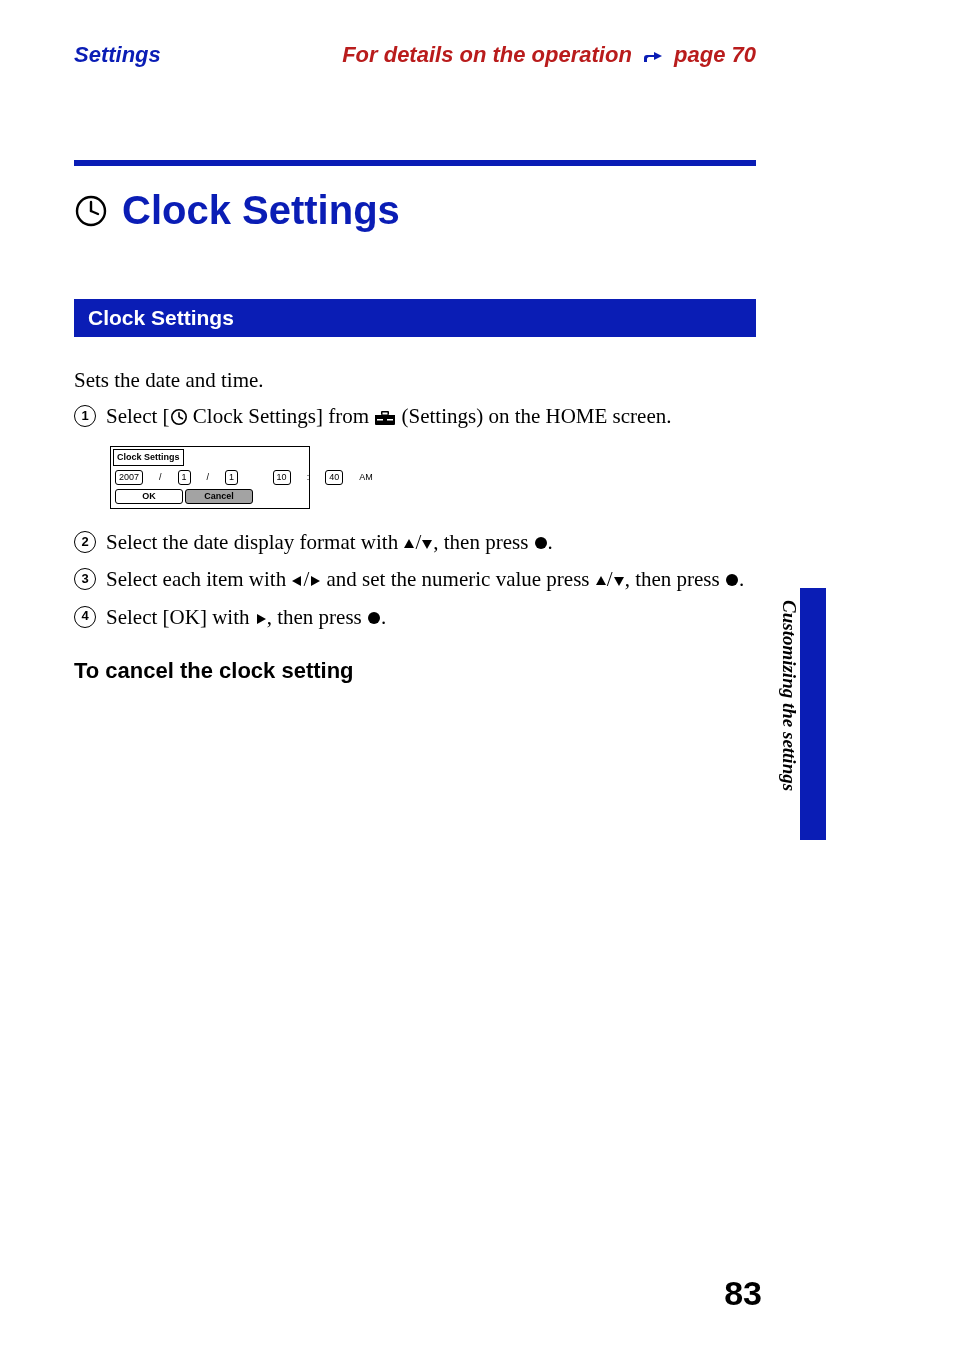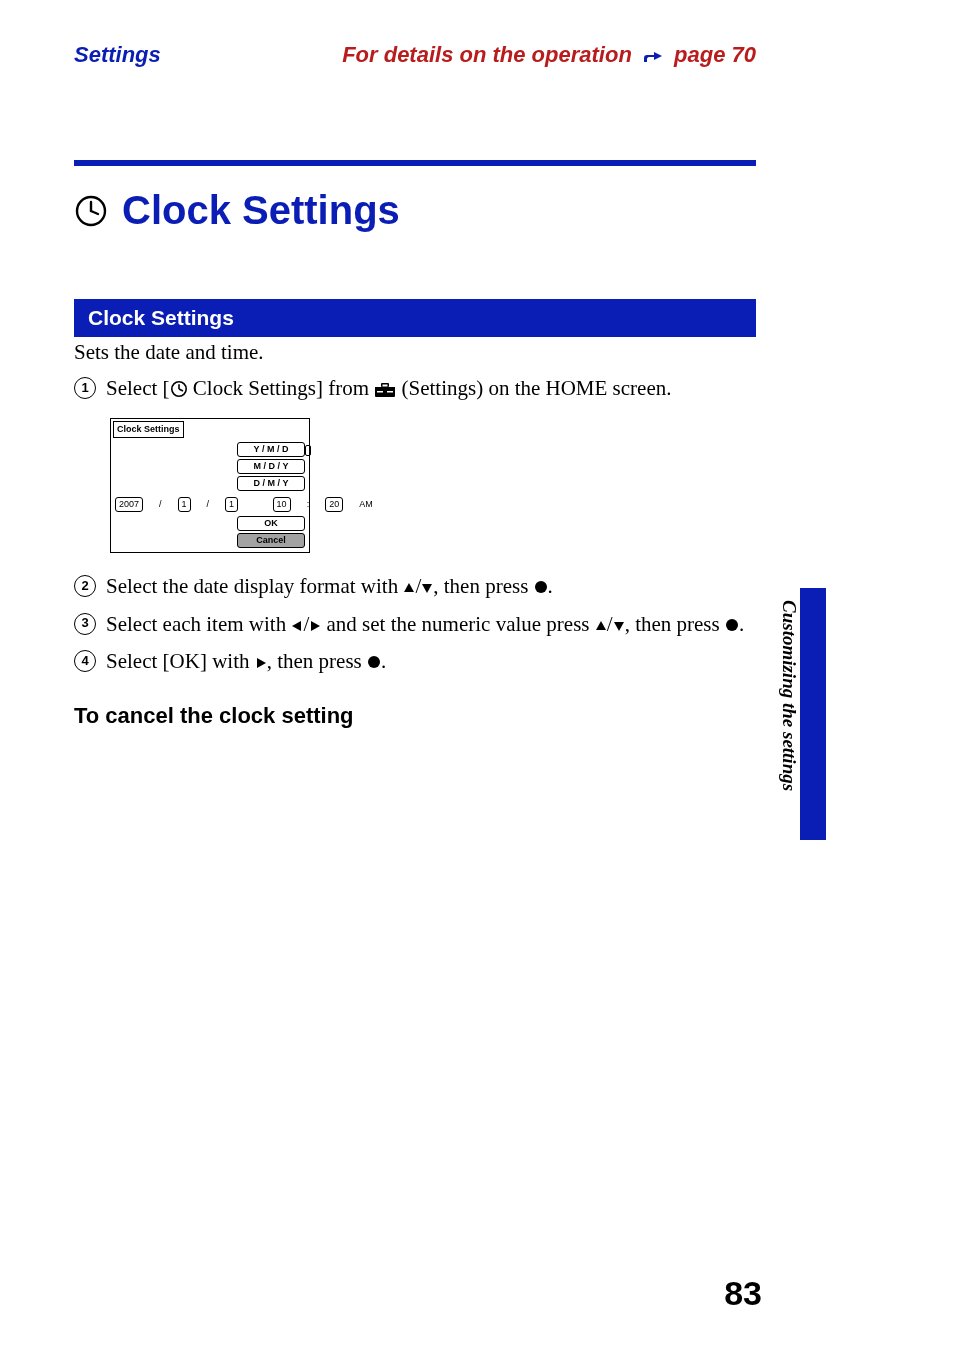--- a/index.html
+++ b/index.html
@@ -11,41 +11,41 @@
   .hdr-right .pointer{display:inline-block;vertical-align:-2px;margin:0 4px}
   
   .rule{height:6px;background:#0a1db5;margin-top:90px}
   
   .title-row{display:flex;align-items:center;margin-top:22px}
   .title-row .clk{width:34px;height:34px;margin-right:14px}
   .title{font-family:Arial,Helvetica,sans-serif;font-weight:900;color:#0a1db5;font-size:40px;letter-spacing:0}
   
   .section-bar{background:#0a1db5;color:#fff;font-family:Arial,Helvetica,sans-serif;font-weight:bold;font-size:21px;padding:7px 14px;margin-top:66px}
   
-  .body{font-size:21px;line-height:1.45;}
+  .body{font-size:21px;line-height:1.45;margin-top:28px}
   .body p{margin:0 0 6px 0}
   .steps{margin-top:2px}
   .step{display:flex;align-items:flex-start;margin:6px 0}
   .circ-num{display:inline-flex;align-items:center;justify-content:center;width:20px;height:20px;border:1.4px solid #000;border-radius:50%;font-family:Arial,Helvetica,sans-serif;font-size:13px;font-weight:bold;flex:0 0 auto;margin-top:4px;margin-right:10px}
   .step .txt{flex:1}
   
   .mini-clock{display:inline-block;width:18px;height:18px;vertical-align:-3px}
   
   .toolbox{display:inline-block;width:22px;height:18px;vertical-align:-3px}
   
   .shot-wrap{margin:14px 0 18px 36px}
   .shot{border:1.5px solid #000;width:198px;font-family:Arial,Helvetica,sans-serif;font-size:10px}
   .shot-title{border:1px solid #000;margin:2px;padding:1px 3px;font-weight:bold;display:inline-block;font-size:9px}
   .shot-opts{display:flex;flex-direction:column;align-items:flex-end;padding:2px 4px 4px 4px;gap:2px}
   .opt{border:1px solid #000;border-radius:3px;padding:0 6px;font-weight:bold;font-size:9px;min-width:54px;text-align:center}
   .opt.first{position:relative}
   .opt.first::after{content:"";position:absolute;right:-7px;top:2px;width:4px;height:9px;border:1px solid #000;border-radius:2px}
   .shot-date{display:flex;align-items:center;gap:16px;padding:2px 4px;font-weight:normal;font-size:9px}
   .fld{border:1px solid #000;border-radius:3px;padding:0 3px}
-  .shot-btns{display:flex;flex-direction:column;align-items:flex-end;padding:2px 4px 4px 4px;gap:2px}
+  .shot-btns{display:flex;flex-direction:row;align-items:flex-end;padding:2px 4px 4px 4px;gap:2px}
   .btn{border:1px solid #000;border-radius:3px;padding:0 6px;min-width:54px;text-align:center;font-weight:bold;font-size:9px}
   .btn.cancel{background:#a3a3a3}
   
   .subh{font-family:Arial,Helvetica,sans-serif;font-weight:bold;font-size:22px;margin-top:22px}
   
   .side-tab{position:absolute;right:0;top:588px;width:26px;height:252px;background:#0a1db5}
   .side-label{position:absolute;right:26px;top:600px;width:26px;font-family:"Times New Roman",serif;font-style:italic;font-weight:bold;font-size:19px;writing-mode:vertical-rl;color:#000}
   
   .pgnum{position:absolute;right:64px;bottom:44px;font-family:Arial,Helvetica,sans-serif;font-weight:900;font-size:34px}
   
@@ -103,31 +103,26 @@
                 <rect x="8.5" y="4.5" width="5" height="2" fill="#fff"></rect>
                 <rect x="3" y="11" width="6" height="1.5" fill="#fff"></rect>
                 <rect x="13" y="11" width="6" height="1.5" fill="#fff"></rect>
               </svg></span><span> (Settings) on the HOME screen.</span>
         </span>
       </div>
 
       <div class="shot-wrap">
         <div class="shot">
           <div><span class="shot-title">Clock Settings</span></div>
-          <div class="shot-opts">
-            <div class="opt first">Y / M / D</div>
-            <div class="opt">M / D / Y</div>
-            <div class="opt">D / M / Y</div>
-          </div>
           <div class="shot-date">
             <span class="fld">2007</span>/
             <span class="fld">1</span>/
             <span class="fld">1</span>&nbsp;
             <span class="fld">10</span>:
-            <span class="fld">20</span>
+            <span class="fld">40</span>
             <span>AM</span>
           </div>
           <div class="shot-btns">
             <div class="btn">OK</div>
             <div class="btn cancel">Cancel</div>
           </div>
         </div>
       </div>
 
       <div class="step">

